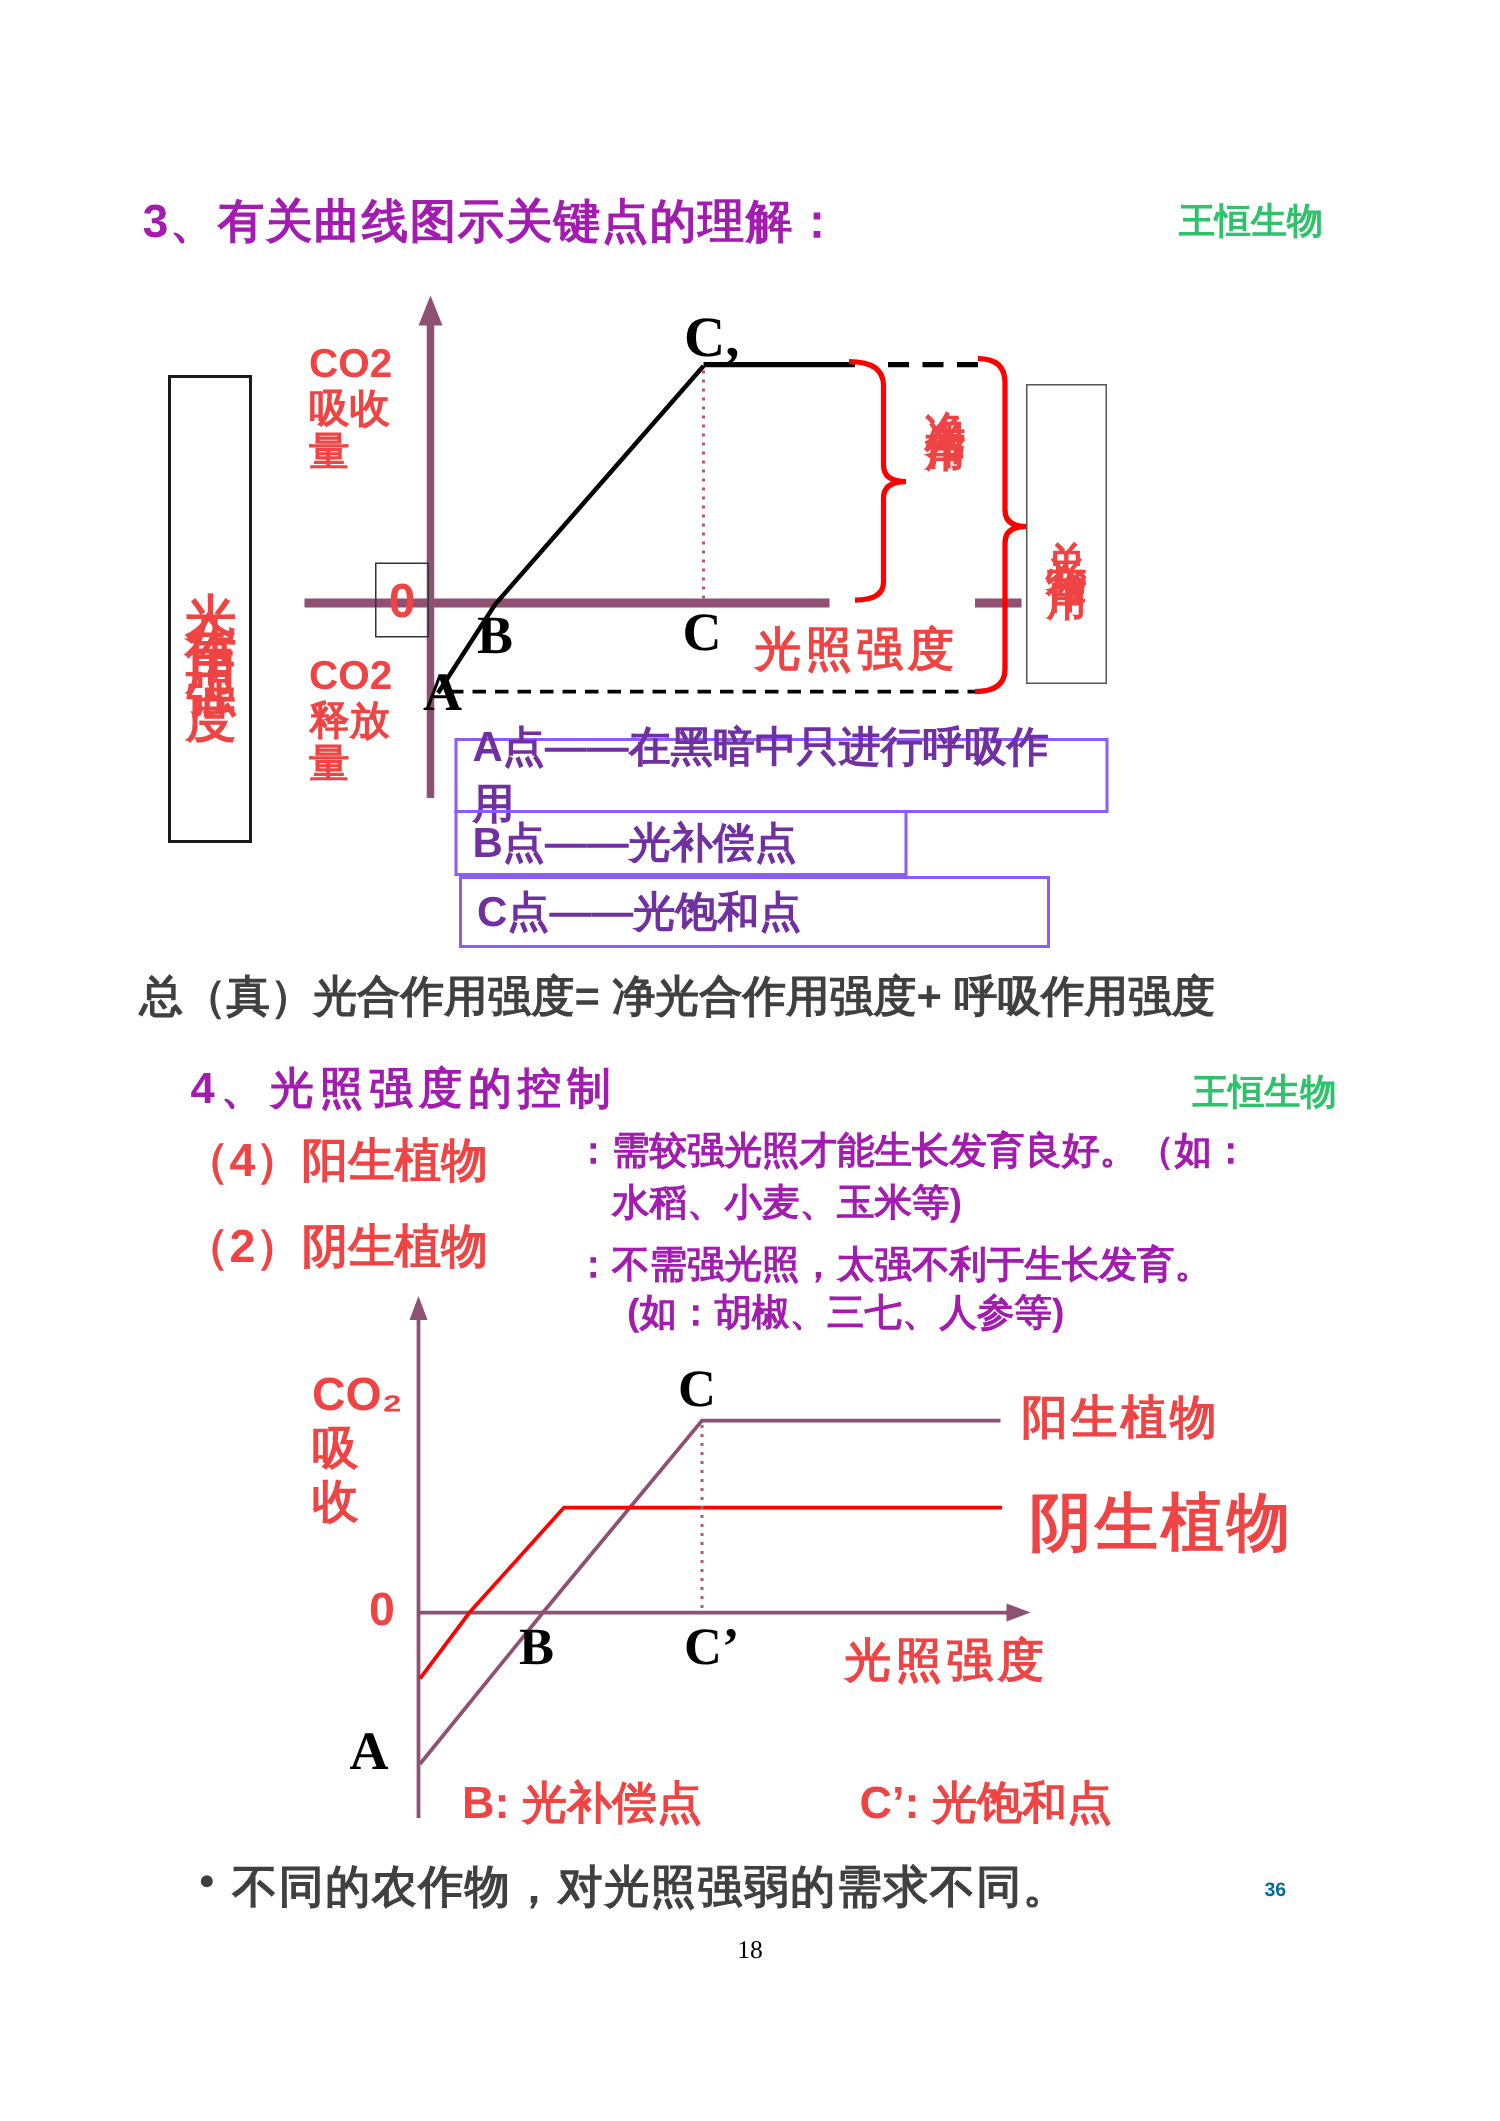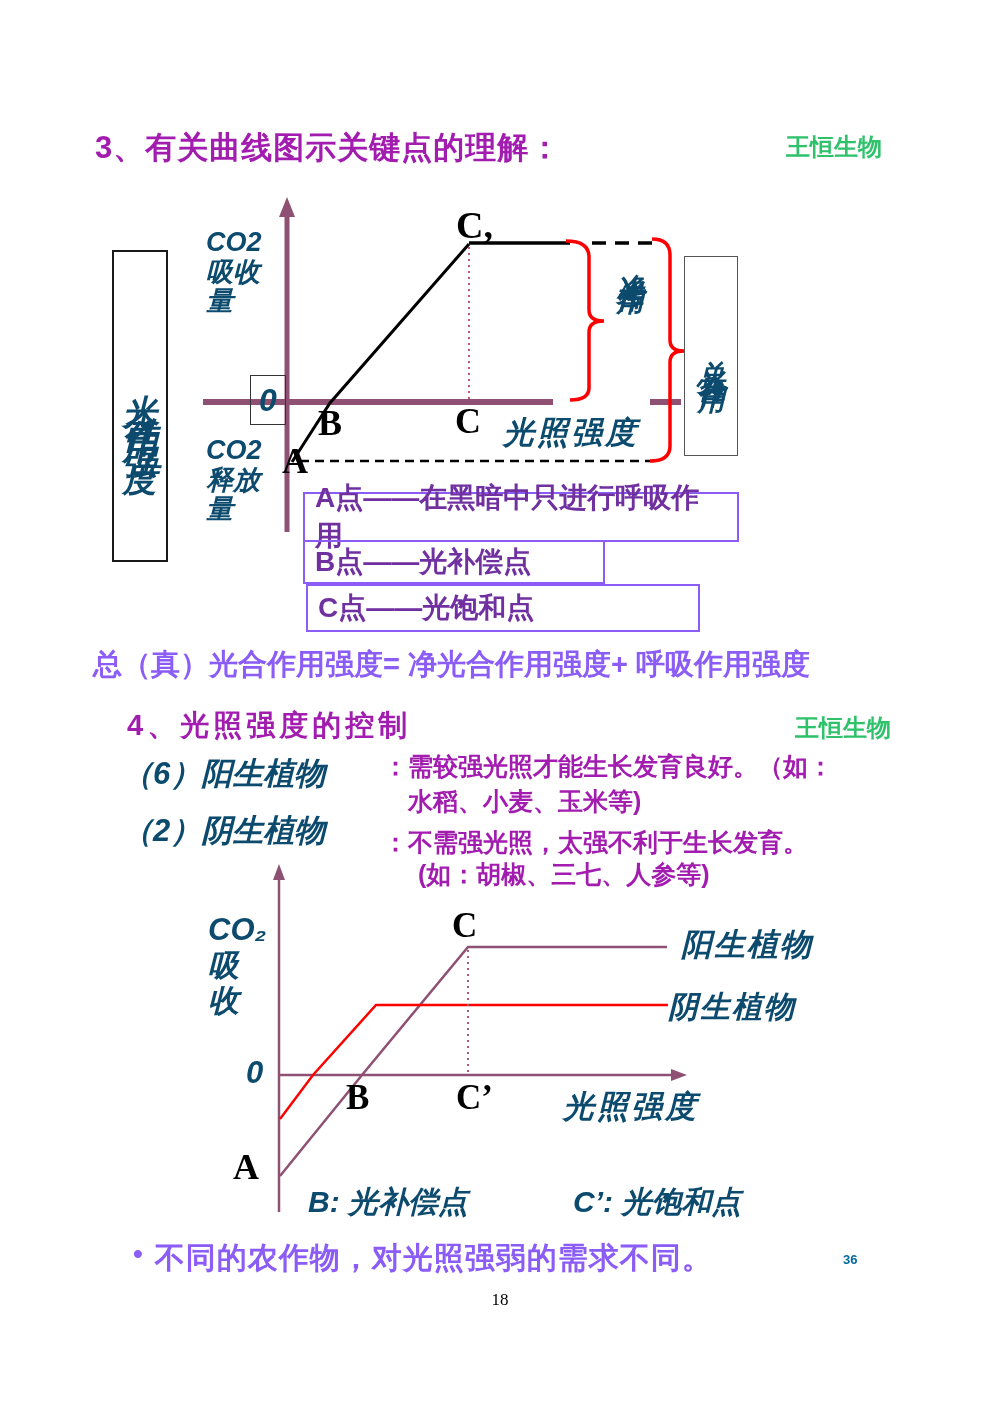--- a/index.html
+++ b/index.html
@@ -1,20 +1,20 @@
 <!DOCTYPE html>
 <html><head>
 <meta charset="utf-8">
 <style>
   html,body{margin:0;padding:0;background:#fff;}
   #page{position:relative;width:1000px;height:1414px;background:#ffffff;overflow:hidden;
         font-family:"Liberation Sans",sans-serif;}
   .abs{position:absolute;}
-  .purple{color:#0c4a6e;font-style:italic;}
-  .green{color:#8b5cf6;}
+  .purple{color:#ef4444;}
+  .green{color:#404040;}
   .lgreen{color:#2fc26b;}
   .black{color:#a21caf;}
   .bold{font-weight:bold;}
   .serifpt{font-family:"Liberation Serif",serif;font-weight:bold;color:#000;}
   .pre{white-space:pre-line;}
   .vert{writing-mode:vertical-rl;text-orientation:upright;}
   .boxed{border:2px solid #1a1a1a;background:#fff;}
   .defbox{border:2px solid #8b5cf6;display:flex;align-items:center;padding:2px 10px;
           font-size:28px;font-weight:bold;color:#7030a0;}
   svg{position:absolute;left:0;top:0;}
@@ -74,39 +74,39 @@
 
   <div class="abs defbox" style="left:303px;top:492px;width:412px;height:42px;">A点——在黑暗中只进行呼吸作用</div>
   <div class="abs defbox" style="left:303px;top:540px;width:278px;height:36px;">B点——光补偿点</div>
   <div class="abs defbox" style="left:306px;top:584px;width:370px;height:40px;">C点——光饱和点</div>
 
   <div class="abs green bold" style="left:93px;top:645px;font-size:29px;">总（真）光合作用强度= 净光合作用强度+ 呼吸作用强度</div>
 
   <div class="abs black bold" style="left:127px;top:706px;font-size:29px;letter-spacing:4px;">4、光照强度的控制</div>
   <div class="abs lgreen bold" style="left:795px;top:712px;font-size:24px;">王恒生物</div>
 
-  <div class="abs purple bold" style="left:122px;top:753px;font-size:31px;">（6）阳生植物</div>
+  <div class="abs purple bold" style="left:122px;top:753px;font-size:31px;">（4）阳生植物</div>
   <div class="abs black bold" style="left:383px;top:750px;font-size:25px;">：需较强光照才能生长发育良好。（如：</div>
   <div class="abs black bold" style="left:408px;top:785px;font-size:25px;">水稻、小麦、玉米等)</div>
 
   <div class="abs purple bold" style="left:122px;top:810px;font-size:31px;">（2）阴生植物</div>
   <div class="abs black bold" style="left:383px;top:826px;font-size:25px;">：不需强光照，太强不利于生长发育。</div>
   <div class="abs black bold" style="left:418px;top:858px;font-size:25px;">(如：胡椒、三七、人参等)</div>
 
   <div class="abs purple bold pre" style="left:208px;top:912px;font-size:31px;line-height:1.15;">CO₂
 吸
 收</div>
   <div class="abs purple bold" style="left:246px;top:1055px;font-size:31px;">0</div>
   <div class="abs serifpt" style="left:233px;top:1146px;font-size:36px;">A</div>
   <div class="abs serifpt" style="left:452px;top:906px;font-size:35px;">C</div>
   <div class="abs serifpt" style="left:346px;top:1078px;font-size:35px;">B</div>
   <div class="abs serifpt" style="left:456px;top:1078px;font-size:35px;">C’</div>
   <div class="abs purple bold" style="left:563px;top:1086px;font-size:31px;letter-spacing:3px;">光照强度</div>
   <div class="abs purple bold" style="left:681px;top:924px;font-size:31px;letter-spacing:2px;">阳生植物</div>
-  <div class="abs purple bold" style="left:668px;top:987px;font-size:30px;letter-spacing:2px;">阴生植物</div>
+  <div class="abs purple bold" style="left:686px;top:987px;font-size:42px;letter-spacing:2px;">阴生植物</div>
   <div class="abs purple bold" style="left:308px;top:1182px;font-size:30px;">B: 光补偿点</div>
   <div class="abs purple bold" style="left:573px;top:1182px;font-size:30px;">C’: 光饱和点</div>
 
   <div class="abs" style="left:133px;top:1238px;display:flex;align-items:flex-start;">
     <span class="green bold" style="font-size:28px;margin-right:12px;">•</span>
     <span class="green bold" style="font-size:30px;letter-spacing:1px;">不同的农作物，对光照强弱的需求不同。</span>
   </div>
   <div class="abs" style="left:843px;top:1252px;font-size:13px;color:#0369a1;font-weight:bold;">36</div>
   <div class="abs" style="left:0;top:1290px;width:1000px;text-align:center;font-size:17px;color:#000;font-family:'Liberation Serif',serif;">18</div>
 

